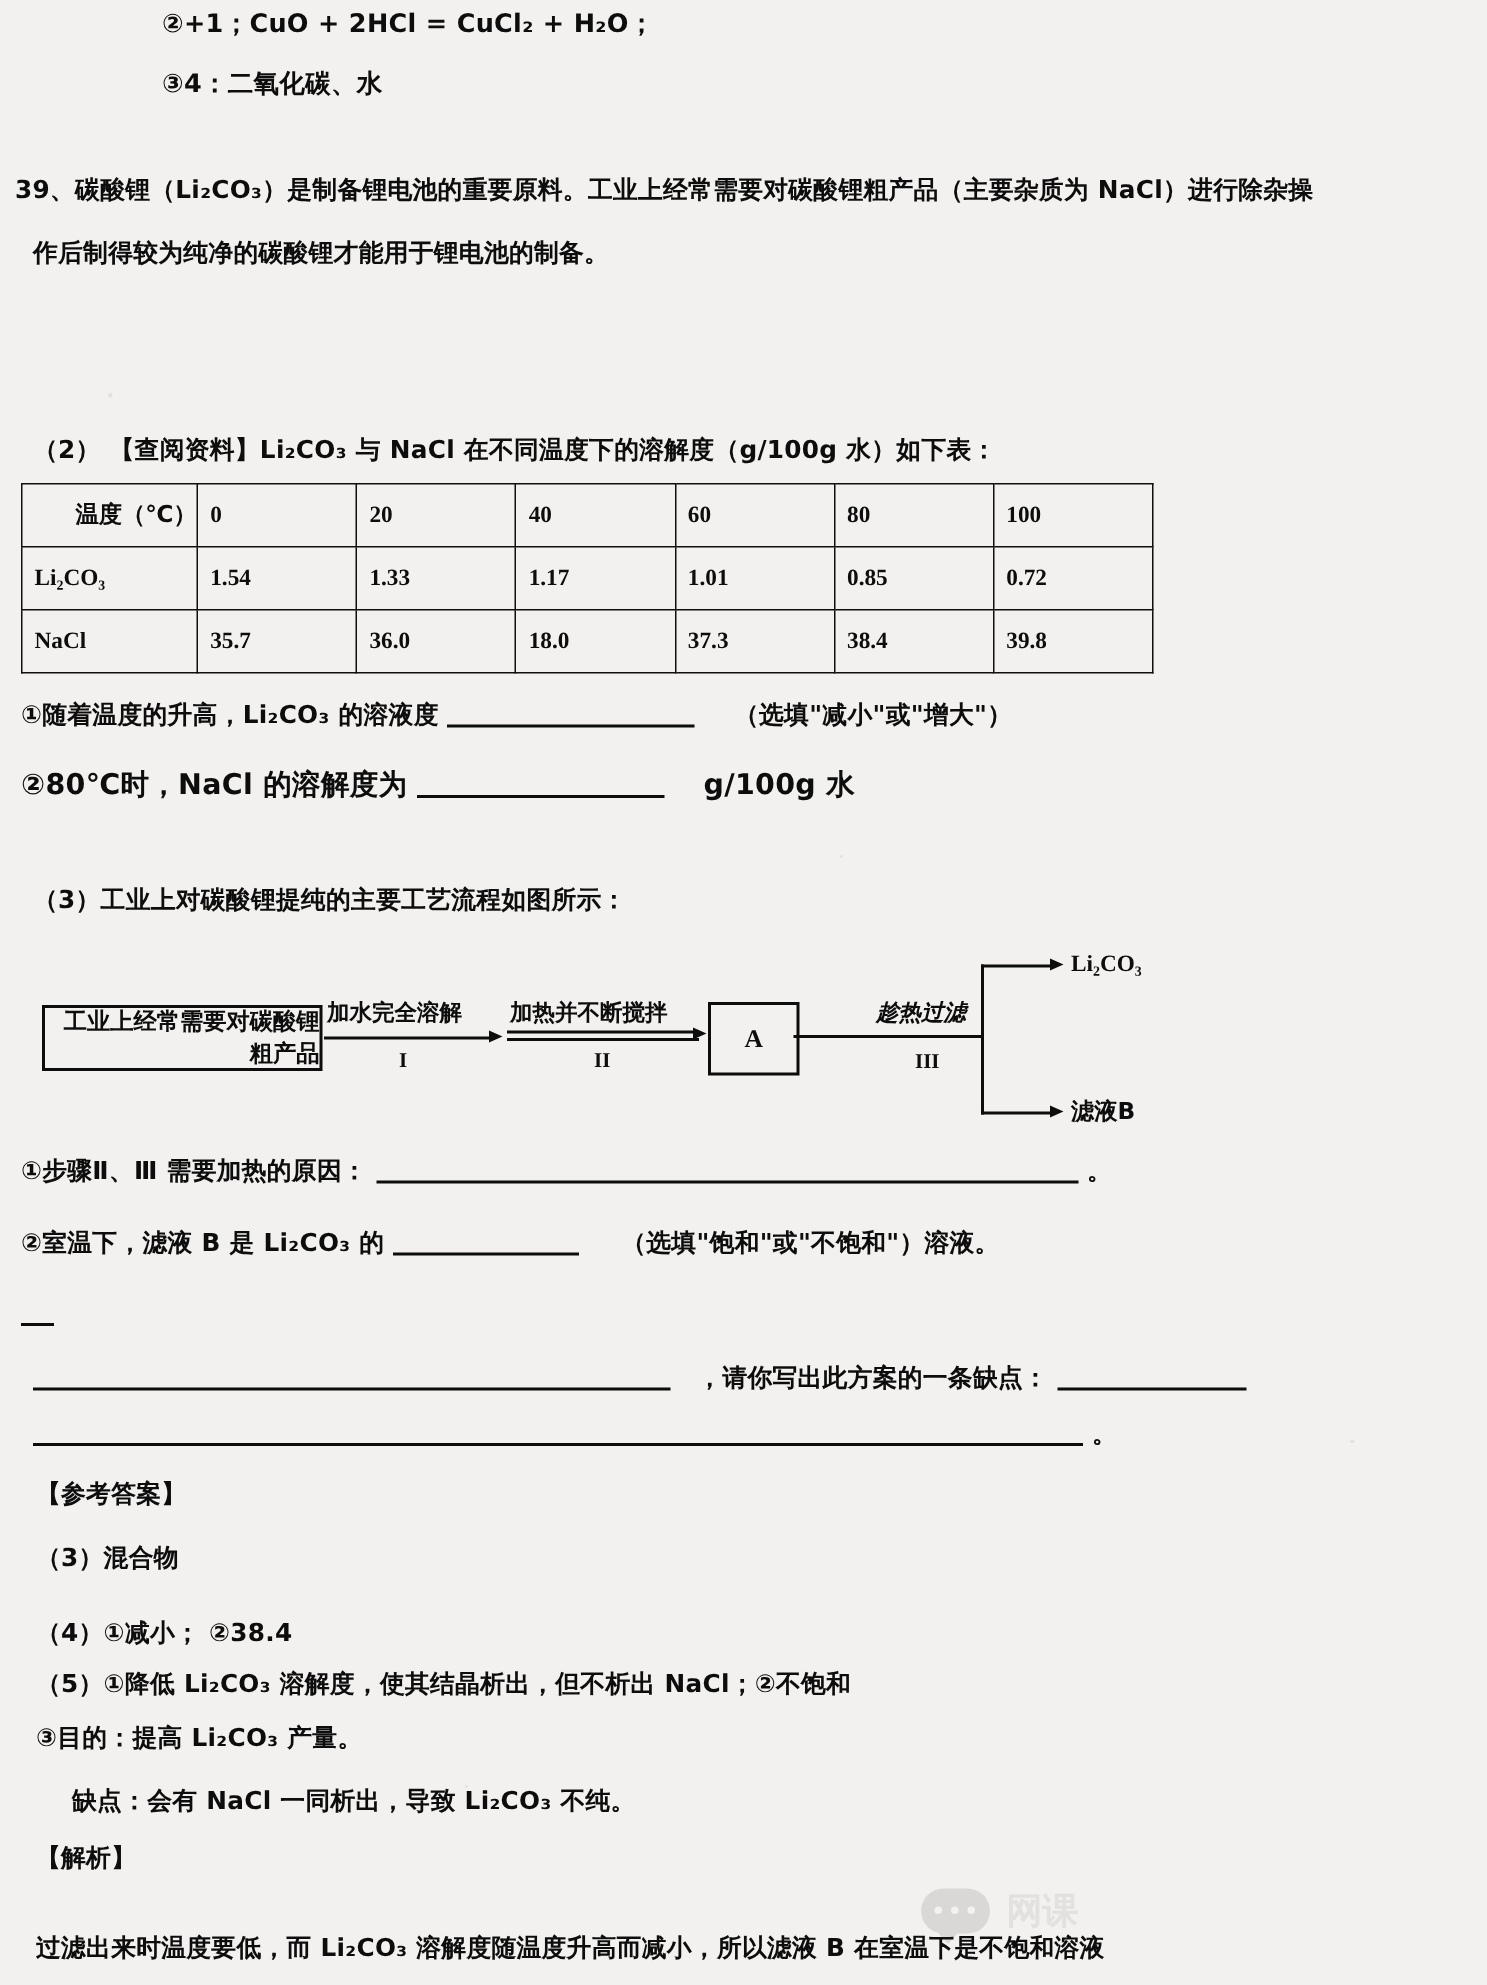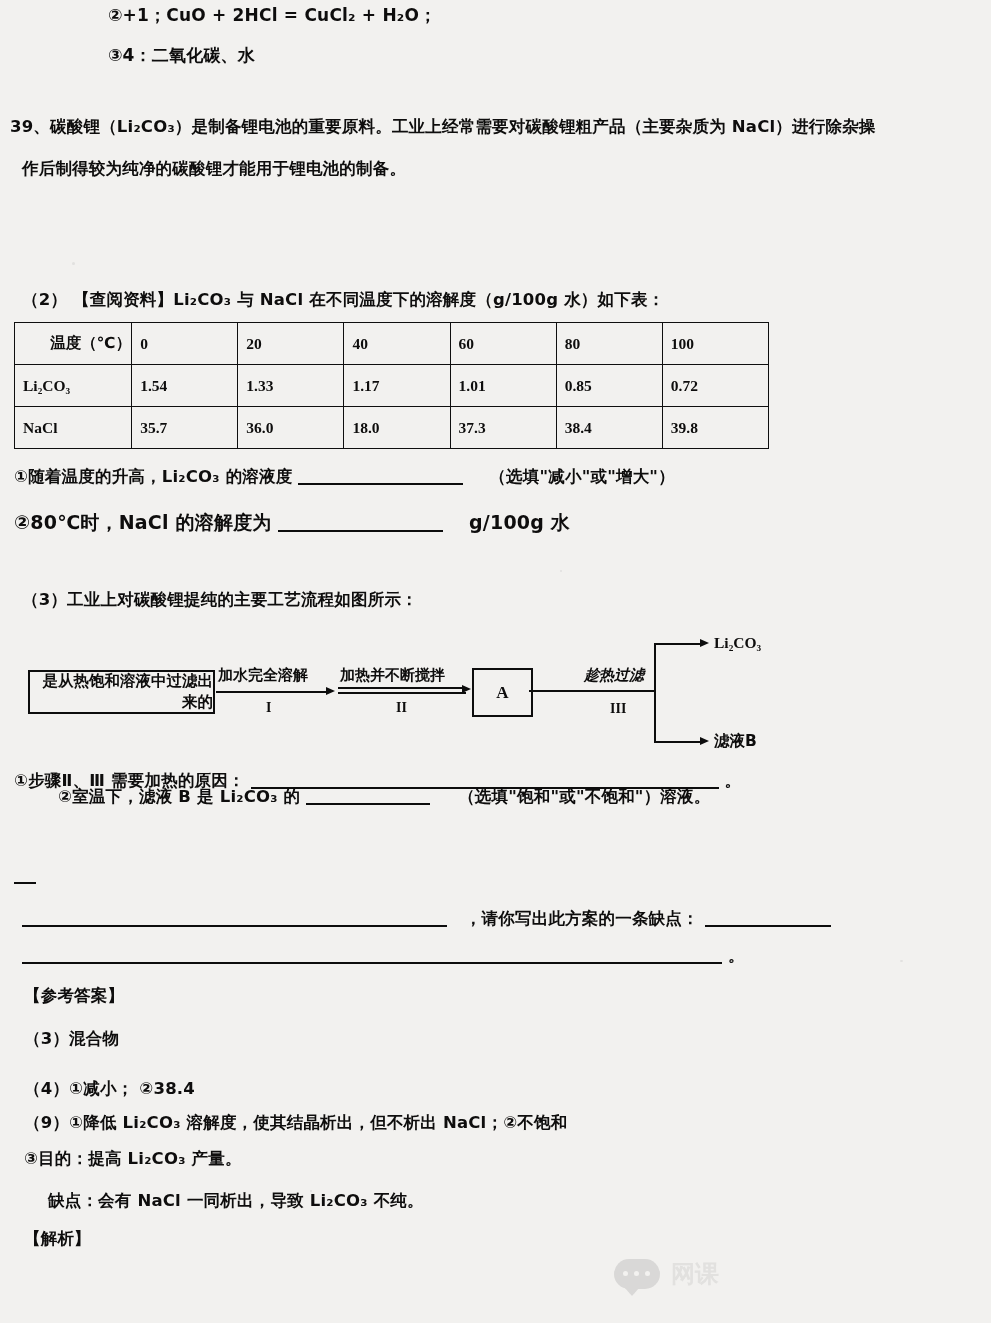--- a/index.html
+++ b/index.html
@@ -99,21 +99,21 @@
   .ahead {
     position: absolute; width: 0; height: 0;
     border-top: 4.5px solid transparent;
     border-bottom: 4.5px solid transparent;
     border-left: 9px solid #111;
   }
   .outlbl { position: absolute; font-size: 15.5px; font-weight: 700; white-space: nowrap; }
 
   
   #s1 { left: 14px; top: 770px; font-size: 16.5px; }
-  #s2 { left: 14px; top: 786px; font-size: 16.5px; margin-left: 44px; }
+  #s2 { left: 14px; top: 818px; font-size: 16.5px; }
   #s3 { left: 14px; top: 866px; font-size: 16.5px; }
   #s4 { left: 22px; top: 908px; font-size: 16.5px; }
   #s5 { left: 22px; top: 945px; font-size: 16.5px; }
 
   
   #ahdr { left: 24px; top: 985px; font-size: 16.5px; }
   #a1 { left: 24px; top: 1028px; font-size: 16.5px; }
   #a2 { left: 24px; top: 1078px; font-size: 16.5px; }
   #a3 { left: 24px; top: 1112px; font-size: 16.5px; }
   #a4 { left: 24px; top: 1148px; font-size: 16.5px; }
@@ -205,21 +205,21 @@
     <span>②80℃时，NaCl 的溶解度为</span>
     <span class="blank" style="width:165px"></span>
     <span style="display:inline-block;width:12px"></span>
     <span>g/100g 水</span>
   </div>
 
   <div class="line cjk" id="q3">（3）工业上对碳酸锂提纯的主要工艺流程如图所示：</div>
 
   <div id="flow">
 
-    <div class="fbox cjk" id="fbox-sample">是从热饱和溶液中过滤出来的</div>
+    <div class="fbox cjk" id="fbox-sample">工业上经常需要对碳酸锂粗产品</div>
 
     <div class="arrow-label cjk" style="left:218px; top:38px;">加水完全溶解</div>
     <div class="hline" style="left:216px; top:63px; width:112px;"></div>
     <div class="ahead" style="left:326px; top:59px;"></div>
     <div class="roman" style="left:266px; top:72px;">I</div>
 
     <div class="arrow-label cjk" style="left:340px; top:38px;">加热并不断搅拌</div>
     <div class="hline" style="left:338px; top:59px; width:128px; height:1.6px;"></div>
     <div class="hline" style="left:338px; top:64px; width:128px; height:1.6px;"></div>
     <div class="ahead" style="left:462px; top:57px;"></div>
@@ -262,25 +262,26 @@
     <span class="blank" style="width:126px"></span>
   </div>
   <div class="line cjk" id="s5">
     <span class="blank" style="width:700px"></span>
     <span>。</span>
   </div>
 
   <div class="line cjk" id="ahdr">【参考答案】</div>
   <div class="line cjk" id="a1">（3）混合物</div>
   <div class="line cjk" id="a2">（4）①减小；  ②38.4</div>
-  <div class="line cjk" id="a3">（9）①降低 Li₂CO₃ 溶解度，使其结晶析出，但不析出 NaCl；②不饱和</div>
+  <div class="line cjk" id="a3">（5）①降低 Li₂CO₃ 溶解度，使其结晶析出，但不析出 NaCl；②不饱和</div>
   <div class="line cjk" id="a4">③目的：提高 Li₂CO₃ 产量。</div>
   <div class="line cjk" id="a5">缺点：会有 NaCl 一同析出，导致 Li₂CO₃ 不纯。</div>
 
   <div class="line cjk" id="xhdr">【解析】</div>
+  <div class="line cjk" id="x2">过滤出来时温度要低，而 Li₂CO₃ 溶解度随温度升高而减小，所以滤液 B 在室温下是不饱和溶液</div>
 
   <div id="wm">
     <span class="bubble">
       <span class="dot" style="left:9px"></span>
       <span class="dot" style="left:20px"></span>
       <span class="dot" style="left:31px"></span>
     </span>
     <span class="wtext">网课</span>
   </div>
 

